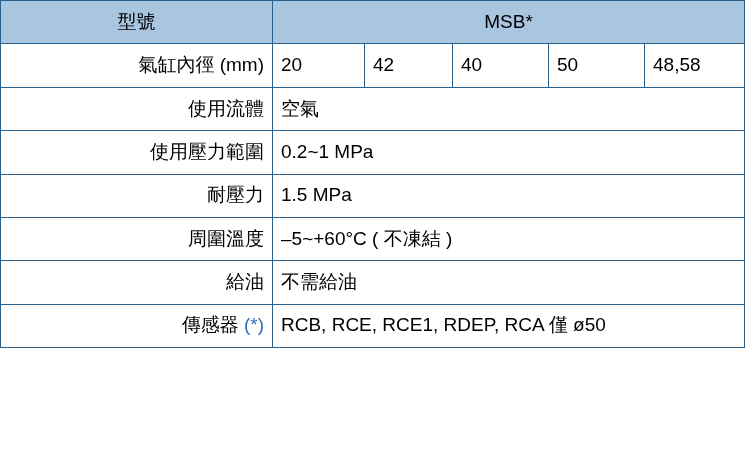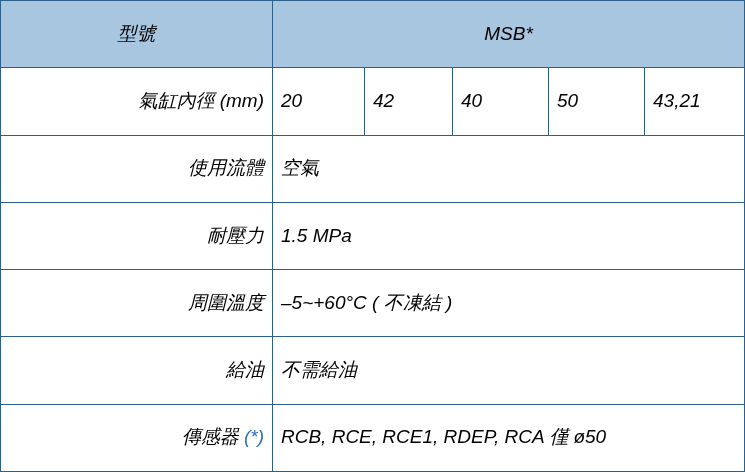--- a/index.html
+++ b/index.html
@@ -10,23 +10,22 @@
   body {
     font-family: "Liberation Sans", sans-serif;
     width: 745px;
     height: 472px;
     overflow: hidden;
   }
   #spec-table {
     border-collapse: collapse;
     table-layout: fixed;
     width: 745px;
-    height: 472px;
+    height: 348px;
     border: 1px solid #2c5f8a;
-    font-style: italic;
   }
   #spec-table td, #spec-table th {
     border: 1px solid #2c5f8a;
     padding: 0 8px;
     font-size: 19px;
     font-weight: normal;
     color: #000000;
     background: #ffffff;
     line-height: 1.2;
   }
@@ -71,29 +70,33 @@
       <th class="hdr-label">型號</th>
       <th class="hdr" colspan="5">MSB*</th>
     </tr>
 
     <tr>
       <td class="rowlabel">氣缸內徑 (mm)</td>
       <td class="ctr">20</td>
       <td class="ctr">42</td>
       <td class="ctr">40</td>
       <td class="ctr">50</td>
-      <td class="ctr">43,21</td>
+      <td class="ctr">48,58</td>
     </tr>
 
 
     <tr>
       <td class="rowlabel">使用流體</td>
       <td class="ctr" colspan="5">空氣</td>
     </tr>
 
+    <tr>
+      <td class="rowlabel">使用壓力範圍</td>
+      <td class="ctr" colspan="5">0.2~1 MPa</td>
+    </tr>
 
     <tr>
       <td class="rowlabel">耐壓力</td>
       <td class="ctr" colspan="5">1.5 MPa</td>
     </tr>
 
     <tr>
       <td class="rowlabel">周圍溫度</td>
       <td class="ctr" colspan="5">–5~+60°C ( 不凍結 )</td>
     </tr>

